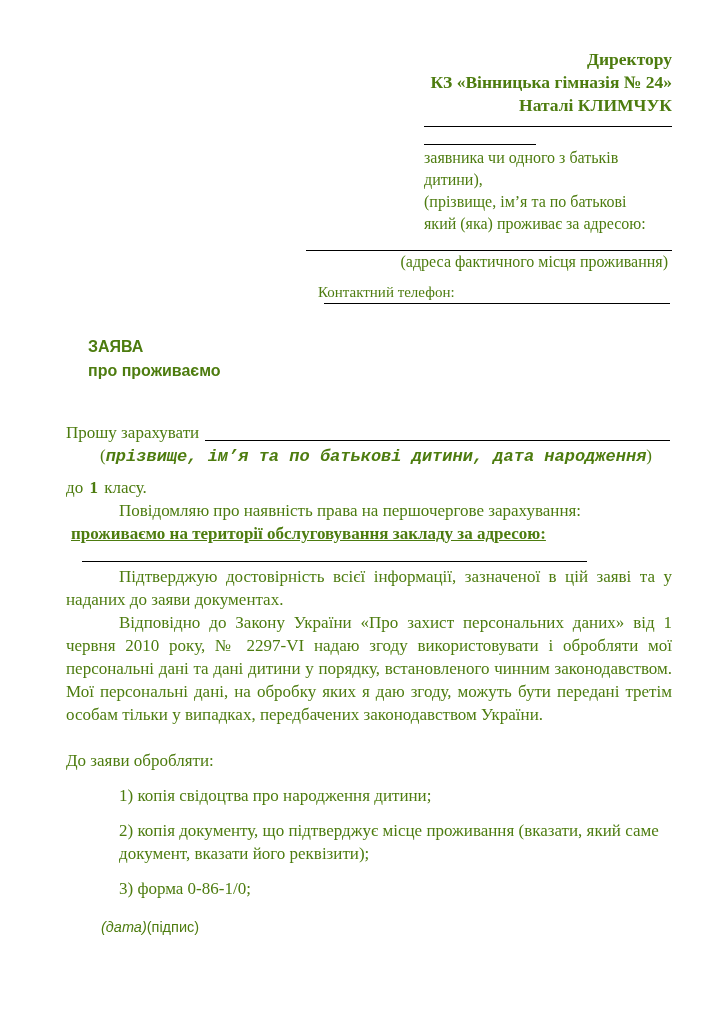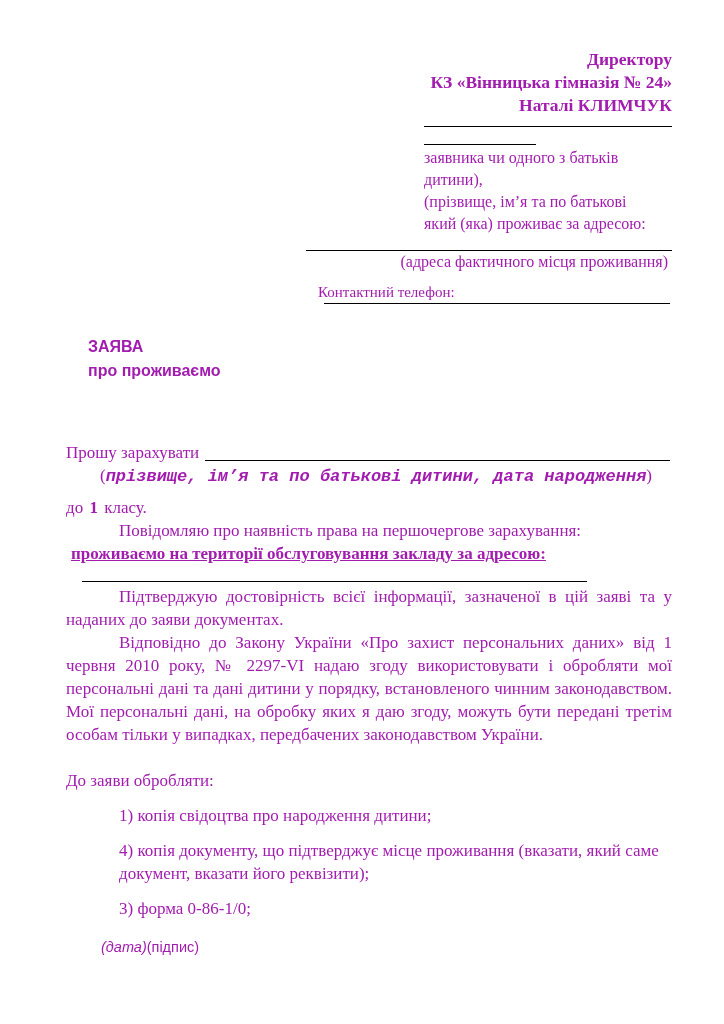--- a/index.html
+++ b/index.html
@@ -5,21 +5,21 @@
   html,body{margin:0;padding:0;background:#e8e8e8;}
   .page{
     position:relative;
     width:724px;height:1024px;
     margin:0 auto;
     background:#ffffff;
     box-sizing:border-box;
     padding:48px 52px 0 66px;
     font-family:"Liberation Serif", serif;
     font-size:17px;
-    color:#a21caf;
+    color:#4d7c0f;
     overflow:hidden;
   }
   
   .recipient{
     text-align:right;
     font-weight:bold;
     font-size:17.5px;
     line-height:23px;
   }
   .applicant-block{
@@ -55,21 +55,21 @@
     font-family:"Liberation Sans", sans-serif;
     font-weight:bold;
     font-size:16px;
     line-height:24px;
     margin-top:28px;
     padding-left:22px;
   }
   
   .request-row{
     display:flex;
-    margin-top:58px;
+    margin-top:38px;
     line-height:23px;
   }
   .request-row .lbl{white-space:nowrap;}
   .child-caption{
     text-align:center;
     line-height:23px;
     padding-left:14px;
   }
   .child-caption .bi{font-weight:bold;font-style:italic;font-family:Liberation Mono, monospace;}
   .grade-line{margin-top:8px;line-height:23px;}
@@ -160,21 +160,21 @@
   <div class="line">
     <span class="reason">проживаємо на території обслуговування закладу за адресою:</span>
   </div>
   <div class="blank reason-blank"></div>
 
   <p class="para">Підтверджую достовірність всієї інформації, зазначеної в цій заяві та у наданих до заяви документах.</p>
   <p class="para">Відповідно до Закону України «Про захист персональних даних» від 1 червня 2010 року, № 2297-VI надаю згоду використовувати і обробляти мої персональні дані та дані дитини у порядку, встановленого чинним законодавством. Мої персональні дані, на обробку яких я даю згоду, можуть бути передані третім особам тільки у випадках, передбачених законодавством України.</p>
 
   <div class="attach-heading">До заяви обробляти:</div>
   <div class="attach-item">1) копія свідоцтва про народження дитини;</div>
-  <div class="attach-item">4) копія документу, що підтверджує місце проживання (вказати, який саме документ, вказати його реквізити);</div>
+  <div class="attach-item">2) копія документу, що підтверджує місце проживання (вказати, який саме документ, вказати його реквізити);</div>
   <div class="attach-item">3) форма 0-86-1/0;</div>
 
   <div class="footer">
     <span class="date">(дата)</span>
     <span class="sign">(підпис)</span>
   </div>
 
 </div>
 
 </body></html>

